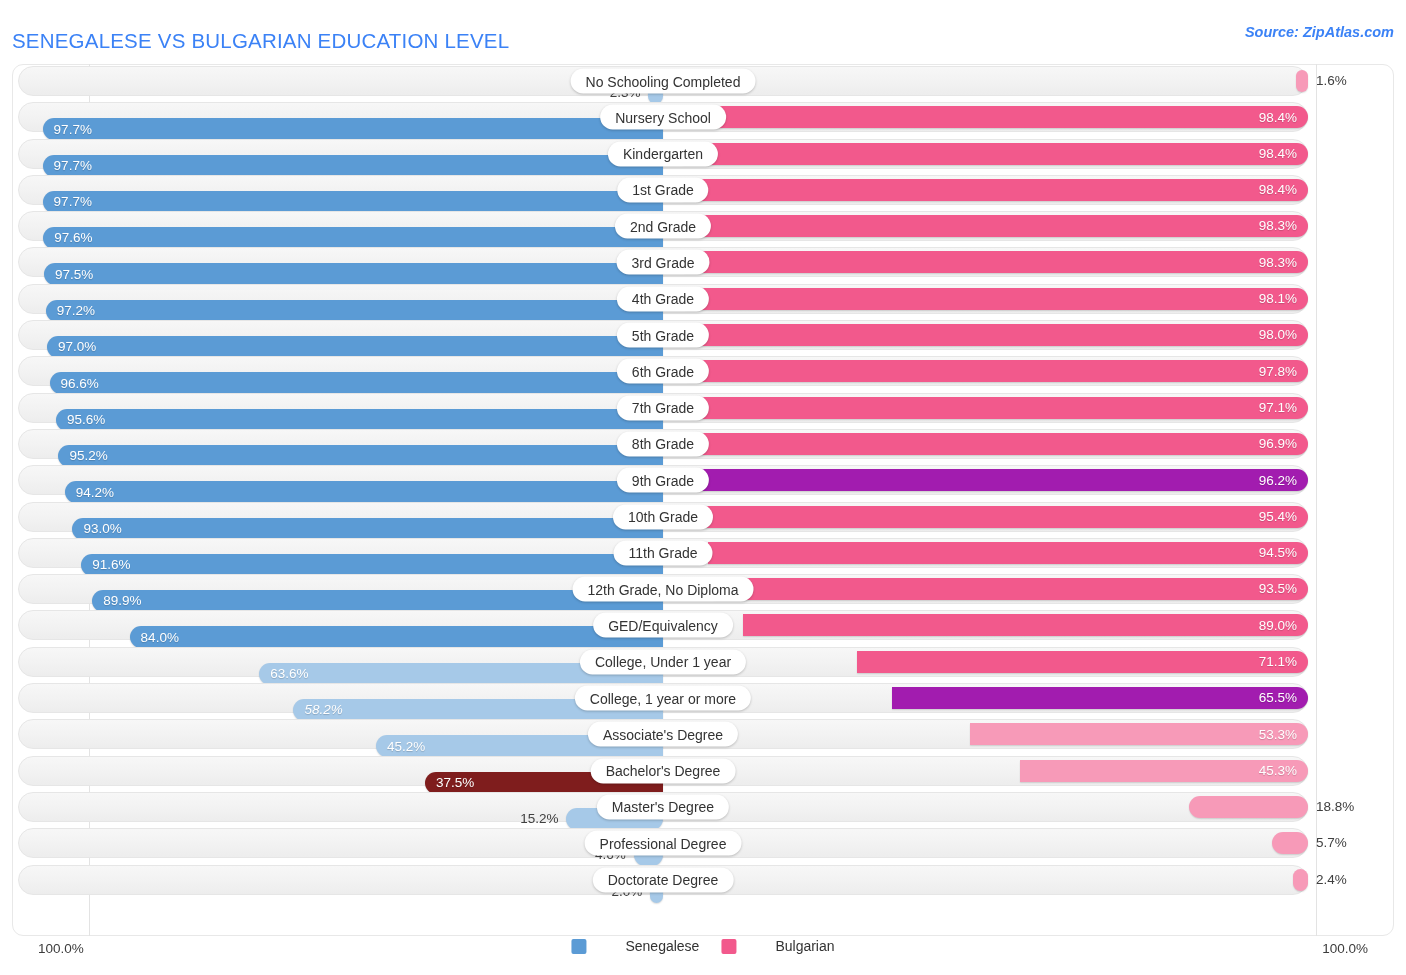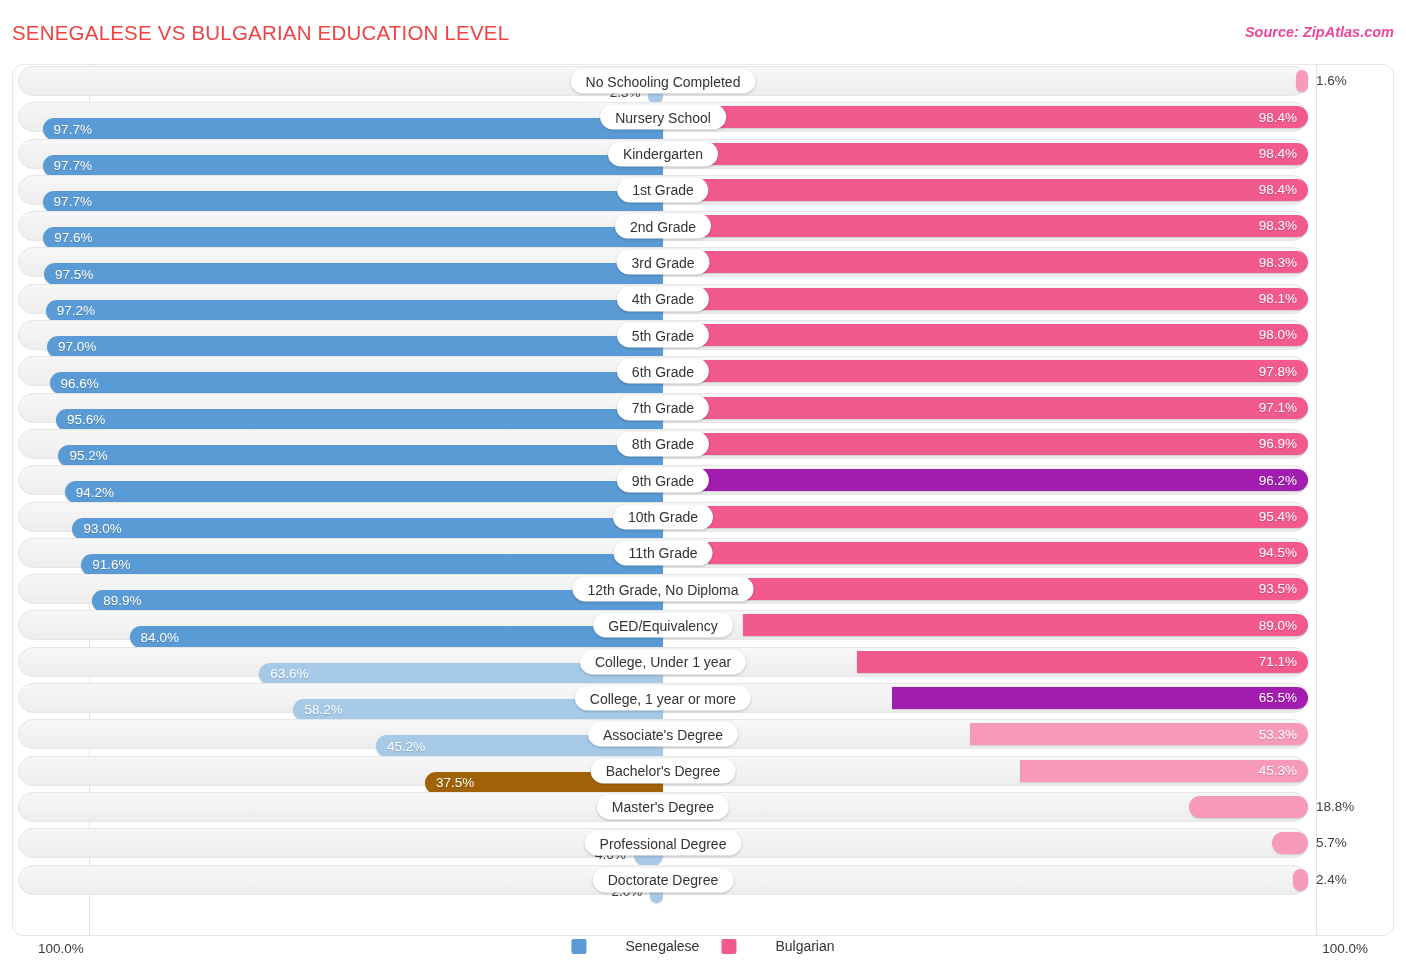--- a/index.html
+++ b/index.html
@@ -8,28 +8,28 @@
     width: 1406px; height: 975px;
     background: #ffffff;
     font-family: "Liberation Sans", sans-serif;
     -webkit-font-smoothing: antialiased;
   }
   .page { position: relative; width: 1406px; height: 975px; overflow: hidden; }
 
   
   .header { position: absolute; left: 0; top: 0; width: 1406px; height: 60px; }
   .title {
-    position: absolute; left: 12px; top: 21px;
+    position: absolute; left: 12px; top: 29px;
     font-size: 20.5px; letter-spacing: .2px;
-    color: #ef4444; font-weight: 400; white-space: nowrap;
+    color: #3b82f6; font-weight: 400; white-space: nowrap;
   }
   .source {
     position: absolute; right: 12px; top: 24px;
     font-size: 14.5px; font-style: italic; font-weight: bold;
-    color: #ec4899; white-space: nowrap;
+    color: #3b82f6; white-space: nowrap;
   }
 
   
   .chart {
     position: absolute; left: 12px; top: 64px;
     width: 1382px; height: 872px;
     background: #ffffff;
     border: 1px solid #e8e8e8;
     border-radius: 11px;
   }
@@ -366,21 +366,21 @@
         <div class="half half-right">
           <div class="bar bar-right" style="width: 451.485px; background: rgb(242, 89, 140);">
             <span class="val val-in">71.1%</span>
           </div>
         </div>
         <div class="chip">College, Under 1 year</div>
       </div>
       <div class="row">
         <div class="track"></div>
         <div class="half half-left">
-          <div class="bar bar-left" style="width: 369.57px; background: rgb(166, 201, 232);">
+          <div class="bar bar-left" style="width: 369.57px; background: rgb(166, 201, 232); font-style: italic;">
             <span class="val val-in">58.2%</span>
           </div>
         </div>
         <div class="half half-right">
           <div class="bar bar-right" style="width: 415.925px; background: #a21caf;">
             <span class="val val-in">65.5%</span>
           </div>
         </div>
         <div class="chip">College, 1 year or more</div>
       </div>
@@ -394,33 +394,38 @@
         <div class="half half-right">
           <div class="bar bar-right" style="width: 338.455px; background: rgb(247, 154, 184);">
             <span class="val val-in">53.3%</span>
           </div>
         </div>
         <div class="chip">Associate's Degree</div>
       </div>
       <div class="row">
         <div class="track"></div>
         <div class="half half-left">
-          <div class="bar bar-left" style="width: 238.125px; background: #a16207;">
+          <div class="bar bar-left" style="width: 238.125px; background: #7f1d1d;">
             <span class="val val-in">37.5%</span>
           </div>
         </div>
         <div class="half half-right">
           <div class="bar bar-right" style="width: 287.655px; background: rgb(247, 154, 184);">
             <span class="val val-in">45.3%</span>
           </div>
         </div>
         <div class="chip">Bachelor's Degree</div>
       </div>
       <div class="row">
         <div class="track"></div>
+        <div class="half half-left">
+          <div class="bar bar-left rounded-tip" style="width: 96.52px; background: rgb(166, 201, 232);">
+            <span class="val val-out val-out-left">15.2%</span>
+          </div>
+        </div>
         <div class="half half-right">
           <div class="bar bar-right rounded-tip" style="width: 119.38px; background: rgb(247, 154, 184);">
             <span class="val val-out val-out-right">18.8%</span>
           </div>
         </div>
         <div class="chip">Master's Degree</div>
       </div>
       <div class="row">
         <div class="track"></div>
         <div class="half half-left">

